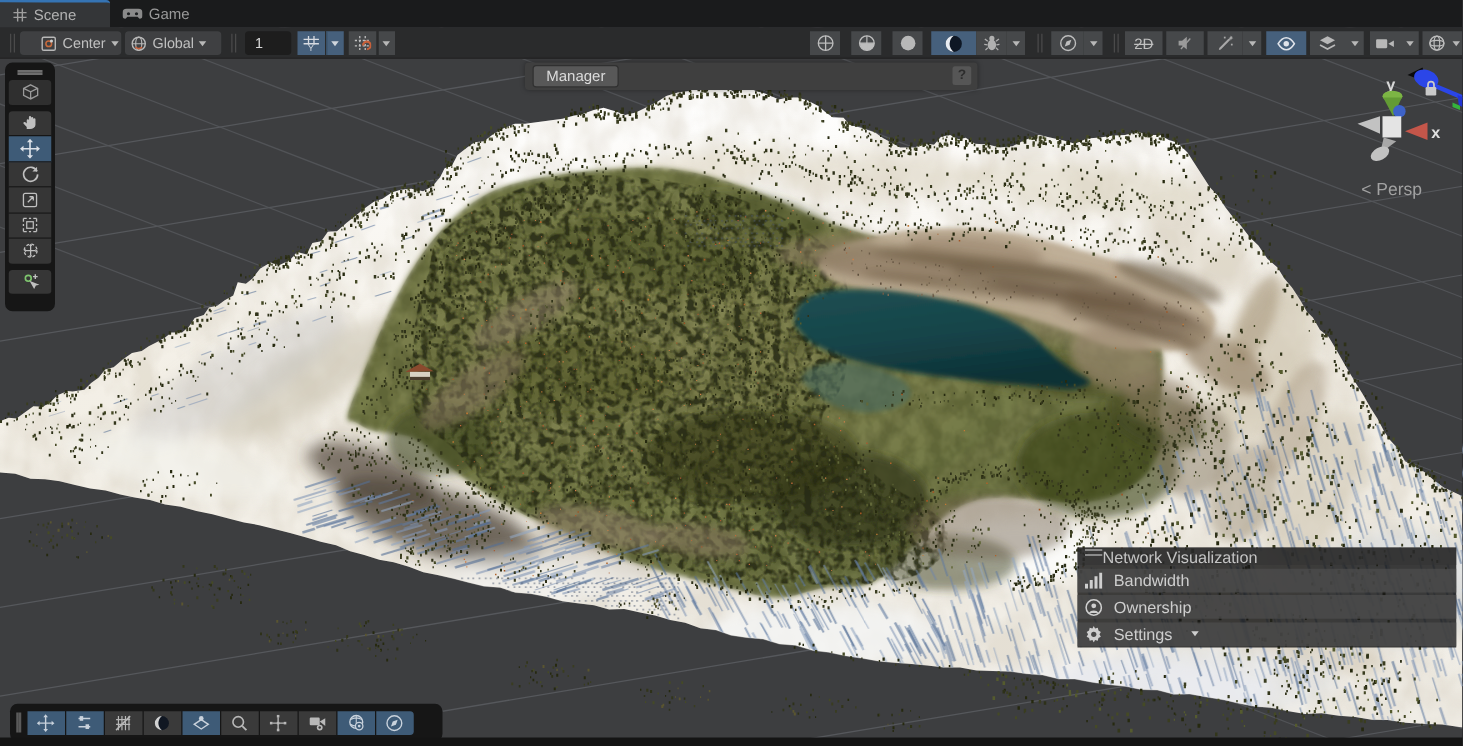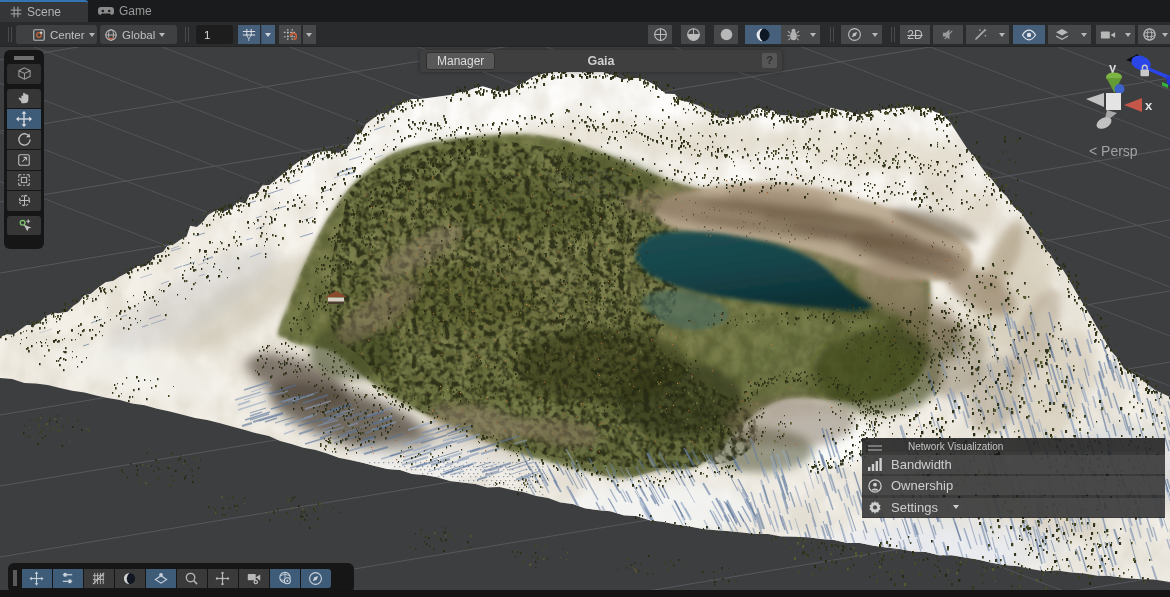--- a/index.html
+++ b/index.html
@@ -21,21 +21,21 @@
 #gaiabar .title{position:absolute;left:0;right:0;text-align:center;color:#cfcfcf;font-weight:bold;font-size:12.5px;}
 #gaiabar .help{position:absolute;right:5px;top:3px;width:15px;height:15px;background:#565656;border-radius:2px;color:#2c2c2c;font-weight:bold;font-size:11px;text-align:center;line-height:15px;}
 #tools{left:4px;top:50px;width:40px;height:199px;background:#161616;border-radius:6px;padding-top:4px;}
 .tool{width:34px;height:20.5px;margin:0 auto;background:#363636;display:flex;align-items:center;justify-content:center;border-bottom:1px solid #161616;}
 .tool.first{border-radius:3px 3px 0 0;}
 .tool.last{border-radius:0 0 3px 3px;}
 .tool.sel{background:#3e5b77;}
 .tool.single{border-radius:3px;}
 #handle{width:20px;margin:2px auto 4px;border-top:2px solid #6e6e6e;border-bottom:2px solid #6e6e6e;height:3px;}
 #netpanel{left:862px;top:438px;width:303px;background:rgba(22,22,22,0.82);padding-bottom:1px;}
-#netpanel .hdr{height:14px;background:rgba(52,52,52,0.6);display:flex;align-items:flex-end;color:#c4c4c4;font-size:10px;padding-left:6px;gap:26px;}
+#netpanel .hdr{height:14px;background:rgba(52,52,52,0.6);display:flex;align-items:flex-start;color:#c4c4c4;font-size:13px;padding-left:6px;gap:0;}
 #netpanel .row{height:19px;margin-top:2.5px;background:rgba(78,78,78,0.75);display:flex;align-items:center;color:#cecece;font-size:13px;padding-left:6px;gap:9px;}
 #btoolbar{left:8px;top:563px;width:346px;height:30px;background:#161616;border-radius:6px;display:flex;align-items:center;padding-left:2px;}
 .bbtn{width:29.5px;height:19px;margin-right:1.5px;background:#3a3a3a;display:flex;align-items:center;justify-content:center;}
 .bbtn.blue{background:#3e5b77;}
 #bottomstrip{left:0;top:590px;width:1170px;height:7px;background:#141414;}
 </style></head>
 <body>
 <div id="app">
 <svg id="scene" width="1170" height="597" viewBox="0 0 1170 597">
 <defs>
@@ -459,21 +459,20 @@
           <ellipse cx="8" cy="8" rx="2.4" ry="6" fill="none" stroke="#bdbdbd" stroke-width="1"></ellipse>
         </svg>
       </div>
   <div class="icbox" style="left:1160px;width:10px;">
         <span class="carat" style="margin-left:0;"></span>
       </div>
 </div>
 
 <div class="abs" id="gaiabar">
       <span class="mgr">Manager</span>
-      <span class="title">Gaia</span>
       <span class="help">?</span>
     </div>
 
 <div class="abs" id="tools">
   <div id="handle"></div>
   <div class="tool single" style="margin-bottom:4px;background:#2f2f2f;">
     <svg width="15" height="15" viewBox="0 0 16 16">
           <path d="M8,2 L14,5 V11 L8,14 L2,11 V5 Z M2,5 L8,8 L14,5 M8,8 V14" fill="none" stroke="#9a9a9a" stroke-width="1.1"></path>
         </svg>
   </div>

